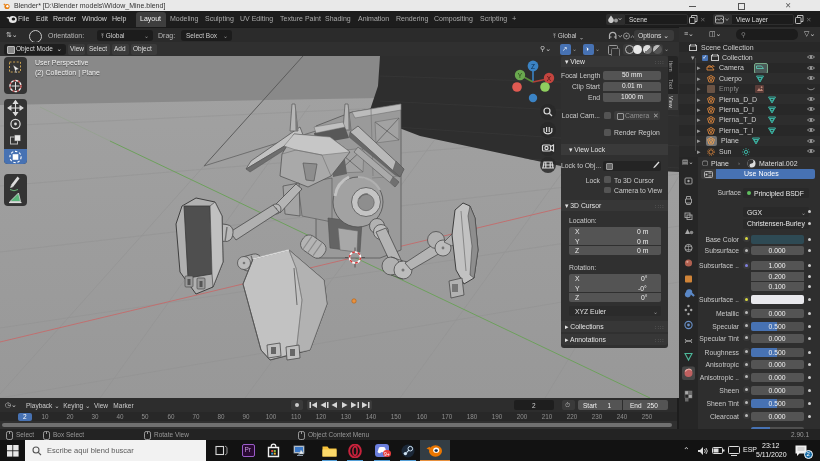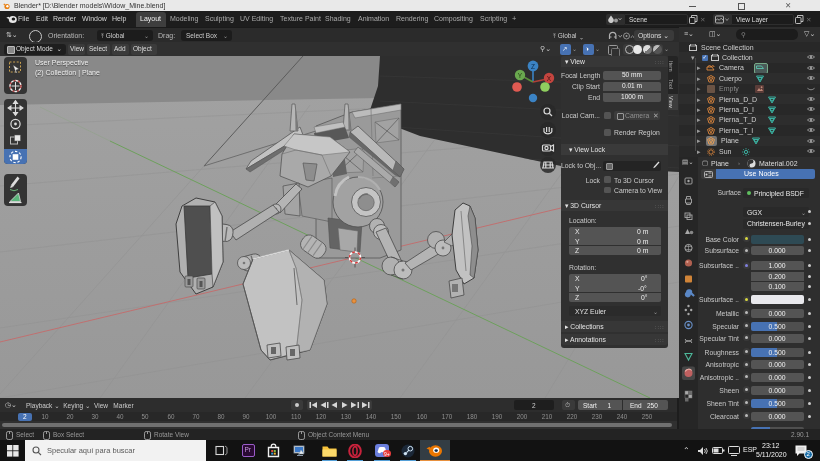--- a/index.html
+++ b/index.html
@@ -928,21 +928,21 @@
           <rect x="0" y="6.2" width="5.4" height="5.4"></rect>
           <rect x="6.2" y="6.2" width="5.4" height="5.4"></rect>
         </g>
     </svg>
     
     <div class="abs" style="left:25px;top:0.5px;width:181px;height:21px;background:#f2f2f2;"></div>
     <svg class="abs" style="left:32px;top:6px" width="10" height="10" viewBox="0 0 10 10">
         <circle cx="4" cy="4" r="3" fill="none" stroke="#555" stroke-width="1.1"></circle>
         <line x1="6.3" y1="6.3" x2="9" y2="9" stroke="#555" stroke-width="1.1"></line>
       </svg>
-    <div class="abs tx" style="left:47px;top:6px;font-size:7.5px;color:#5a5a5a;">Specular aquí para buscar</div>
+    <div class="abs tx" style="left:47px;top:6px;font-size:7.5px;color:#5a5a5a;">Escribe aquí blend buscar</div>
     
     <svg class="abs" style="left:215px;top:5.5px" width="13" height="11" viewBox="0 0 13 11">
         <rect x="1" y="1.5" width="7.5" height="8" fill="none" stroke="#d8d8d8" stroke-width="1.1"></rect>
         <path d="M10 1 l2 1.5 v6 l-2 1.5" stroke="#999" fill="none" stroke-width="1"></path>
       </svg>
     
     <div class="abs" style="left:242px;top:4.5px;width:13px;height:13px;background:#2a0a33;border:1px solid #9a5cc8;border-radius:2px;box-sizing:border-box;"></div>
     <div class="abs tx" style="left:244.5px;top:6.5px;font-size:6.5px;color:#c79bde;">Pr</div>
     
     <svg class="abs" style="left:267px;top:3.5px" width="13" height="15" viewBox="0 0 13 15">

